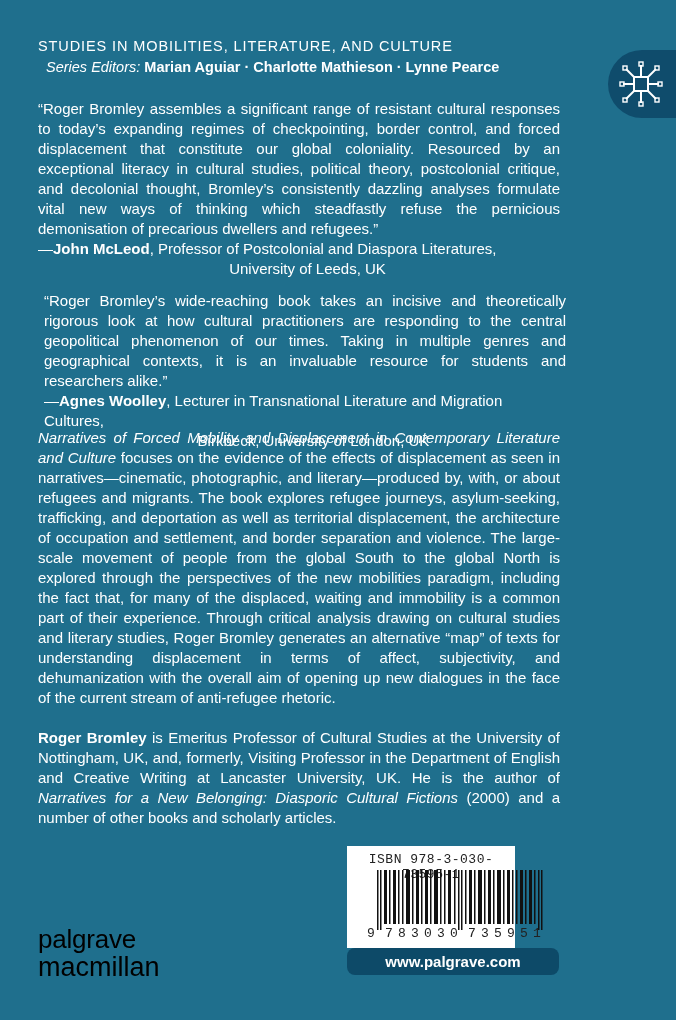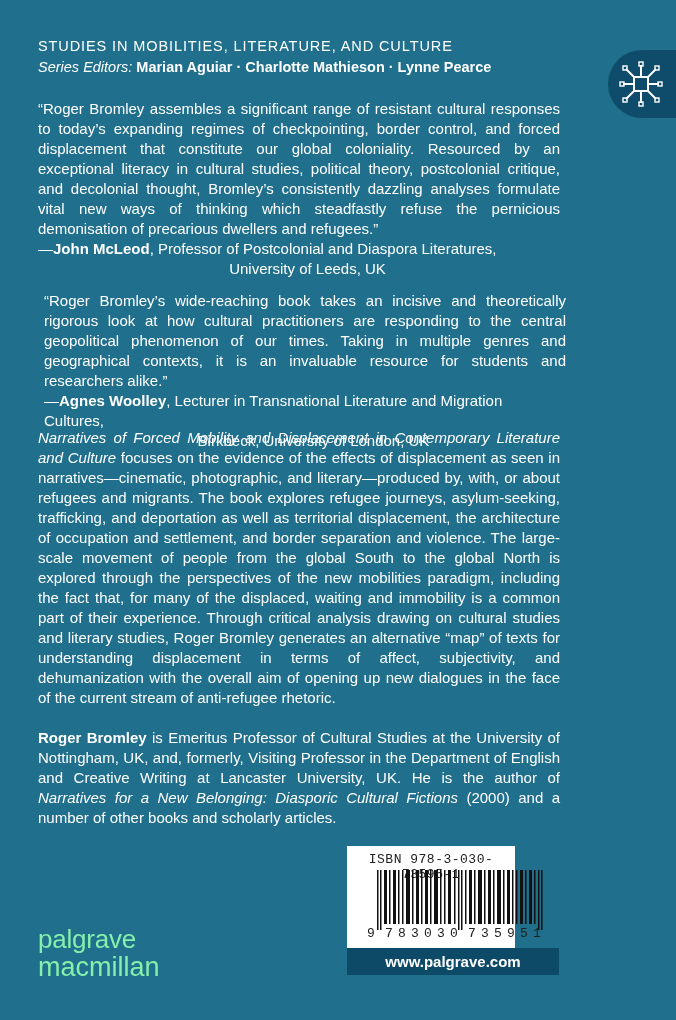--- a/index.html
+++ b/index.html
@@ -12,21 +12,21 @@
   }
   .series-title {
     position: absolute; top: 38px; left: 38px;
     font-weight: normal; font-size: 14.5px; letter-spacing: 0.9px;
     white-space: nowrap;
   }
   .series-editors {
     position: absolute; top: 59px; left: 38px;
     font-size: 14.5px; white-space: nowrap;
   }
-  .series-editors .lbl { font-style: italic; }
+  .series-editors .lbl { font-style: italic; margin-left: 8px; }
   .series-editors .names { font-weight: bold; text-align: center; }
   .logo-tab {
     position: absolute; top: 50px; left: 608px; width: 80px; height: 68px;
     background: #0f4c6c; border-radius: 34px 0 0 34px;
   }
   .logo-tab svg { position: absolute; left: 10px; top: 9px; }
 
   .block { position: absolute; left: 38px; width: 522px; font-size: 15px; line-height: 20px; }
   .block p { margin: 0; text-align: justify; }
   .quote1 { top: 99px; }
@@ -49,24 +49,24 @@
   }
   .bars { position: absolute; top: 24px; left: 30px; width: 166px; height: 60px; }
   .digits {
     position: absolute; top: 80px; left: 20px; width: 180px;
     font-family: "Liberation Mono", monospace; font-size: 13px; color: #222;
   }
   .digits span { position: absolute; top: 0; }
   .url-banner {
     position: absolute; left: 347px; top: 948px; width: 212px; height: 27px;
     background: #0d4a68; color: #fff; text-align: center;
-    font-size: 15px; line-height: 27px; font-weight: bold;
+    font-size: 15px; line-height: 27px; font-weight: bold; border-radius: 8px;
   }
   .publisher-logo {
-    position: absolute; left: 38px; top: 926px; line-height: 1; color: #86efac;
+    position: absolute; left: 38px; top: 926px; line-height: 1; color: #000000;
   }
   .publisher-logo .l1 { font-size: 26px; letter-spacing: -0.2px; display: block; }
   .publisher-logo .l2 { font-size: 27px; display: block; margin-top: 2px; }
 </style>
 </head>
 <body>
 
 <div class="series-title">STUDIES IN MOBILITIES, LITERATURE, AND CULTURE</div>
 <div class="series-editors">
   <span class="lbl">Series Editors:</span>

